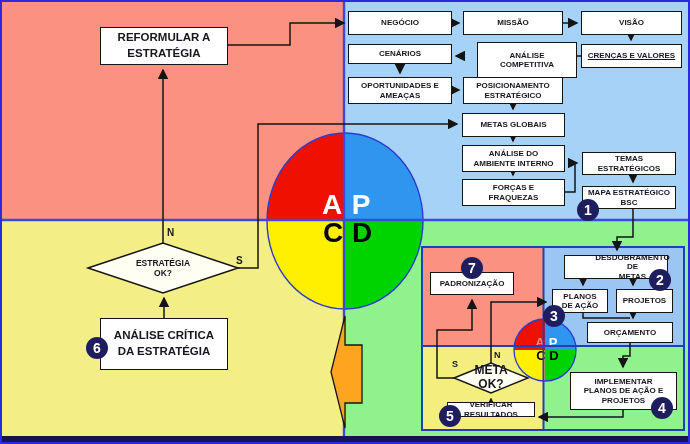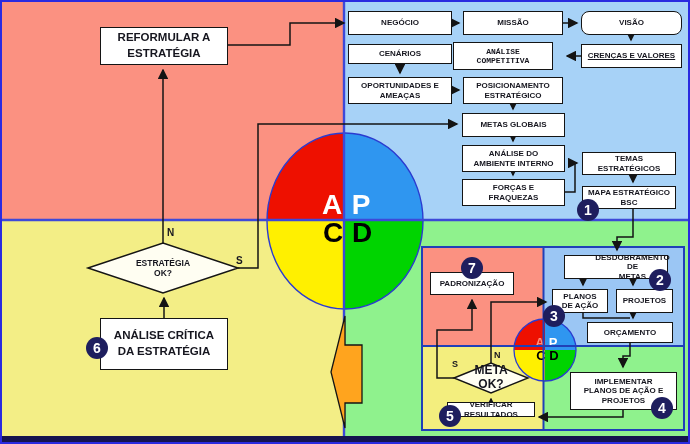--- a/index.html
+++ b/index.html
@@ -124,23 +124,23 @@
       <path d="M491,363 V302 H546" marker-end="url(#ah)"></path>
       <path d="M454,378 H437 V330 H472 V300" marker-end="url(#ah)"></path>
     </g>
   </svg>
 
   <div class="box big" style="left:100px;top:27px;width:128px;height:38px;">REFORMULAR A
 ESTRATÉGIA</div>
 
   <div class="box" style="left:348px;top:11px;width:104px;height:24px;">NEGÓCIO</div>
   <div class="box" style="left:463px;top:11px;width:100px;height:24px;">MISSÃO</div>
-  <div class="box" style="left:581px;top:11px;width:101px;height:24px;border-radius:8px;">VISÃO</div>
+  <div class="box" style="left:581px;top:11px;width:101px;height:24px;">VISÃO</div>
   <div class="box" style="left:348px;top:44px;width:104px;height:20px;">CENÁRIOS</div>
-  <div class="box" style="left:453px;top:42px;width:100px;height:28px;font-family:Liberation Mono, monospace;">ANÁLISE
+  <div class="box" style="left:477px;top:42px;width:100px;height:36px;">ANÁLISE
 COMPETITIVA</div>
   <div class="box" style="left:581px;top:44px;width:101px;height:24px;text-decoration:underline;">CRENÇAS E VALORES</div>
   <div class="box" style="left:348px;top:77px;width:104px;height:27px;">OPORTUNIDADES E
 AMEAÇAS</div>
   <div class="box" style="left:463px;top:77px;width:100px;height:27px;">POSICIONAMENTO
 ESTRATÉGICO</div>
   <div class="box" style="left:462px;top:113px;width:103px;height:24px;">METAS GLOBAIS</div>
   <div class="box" style="left:462px;top:145px;width:103px;height:27px;">ANÁLISE DO
 AMBIENTE INTERNO</div>
   <div class="box" style="left:462px;top:179px;width:103px;height:27px;">FORÇAS E

